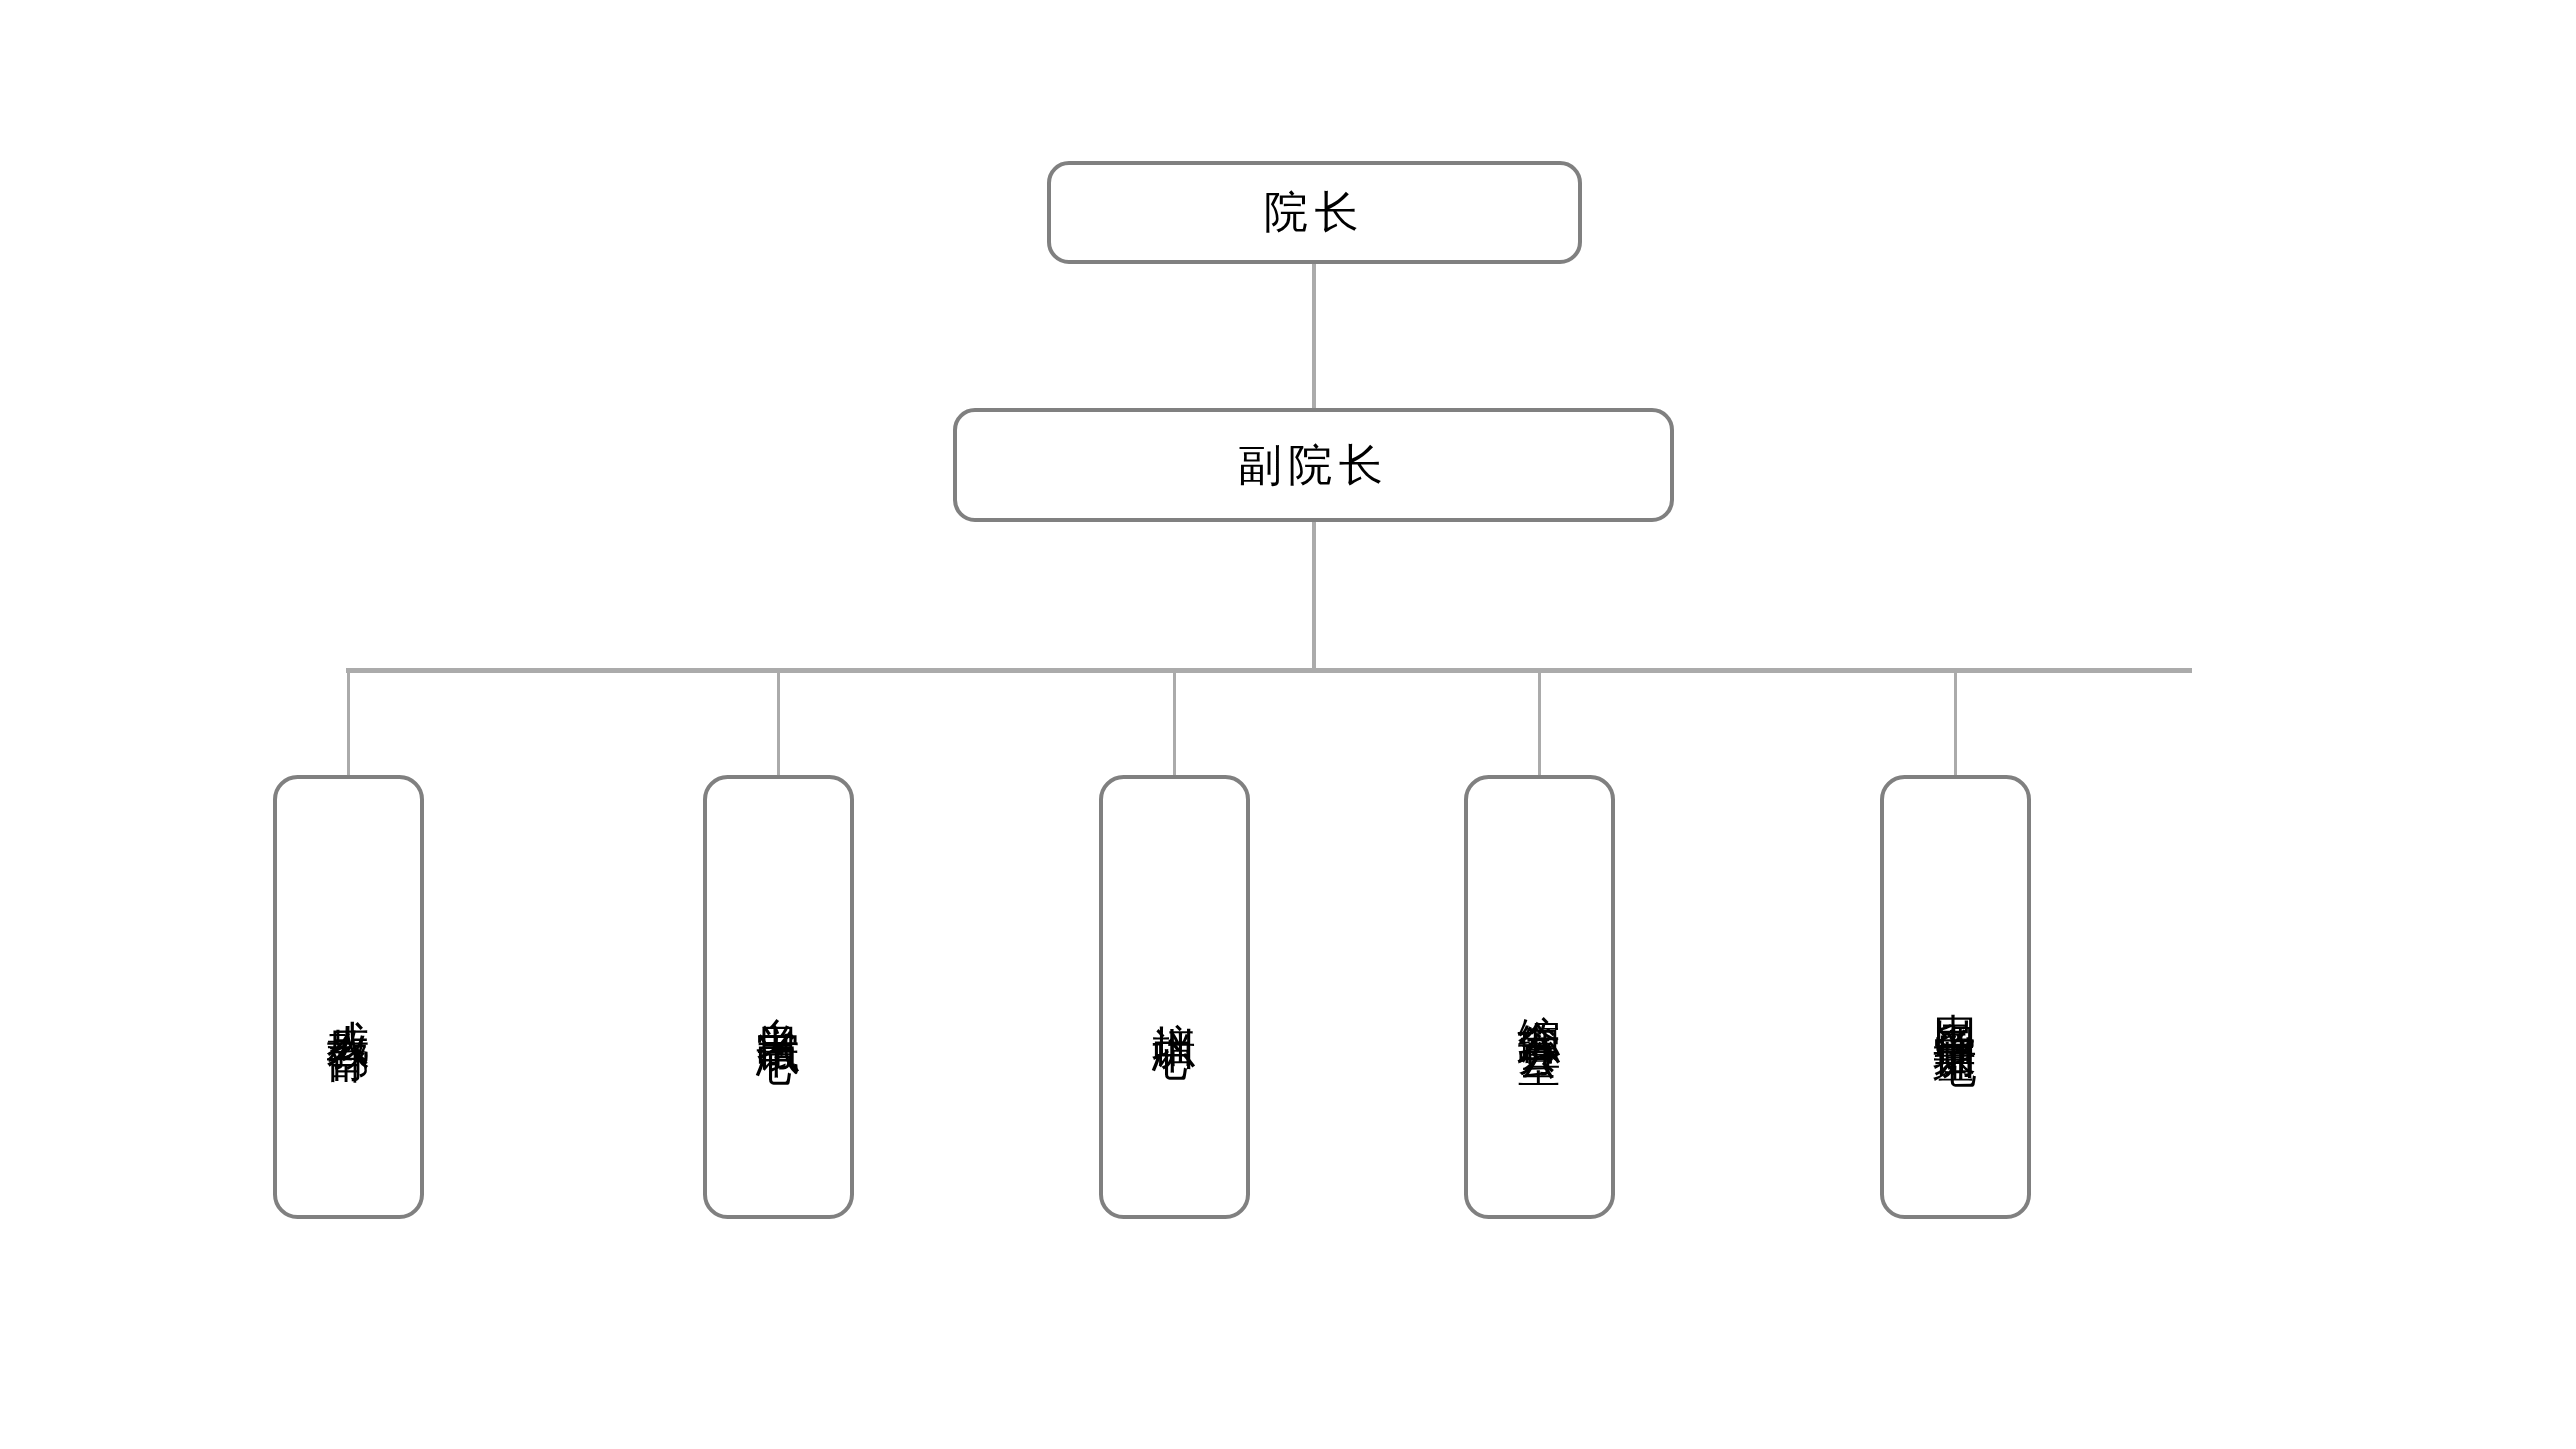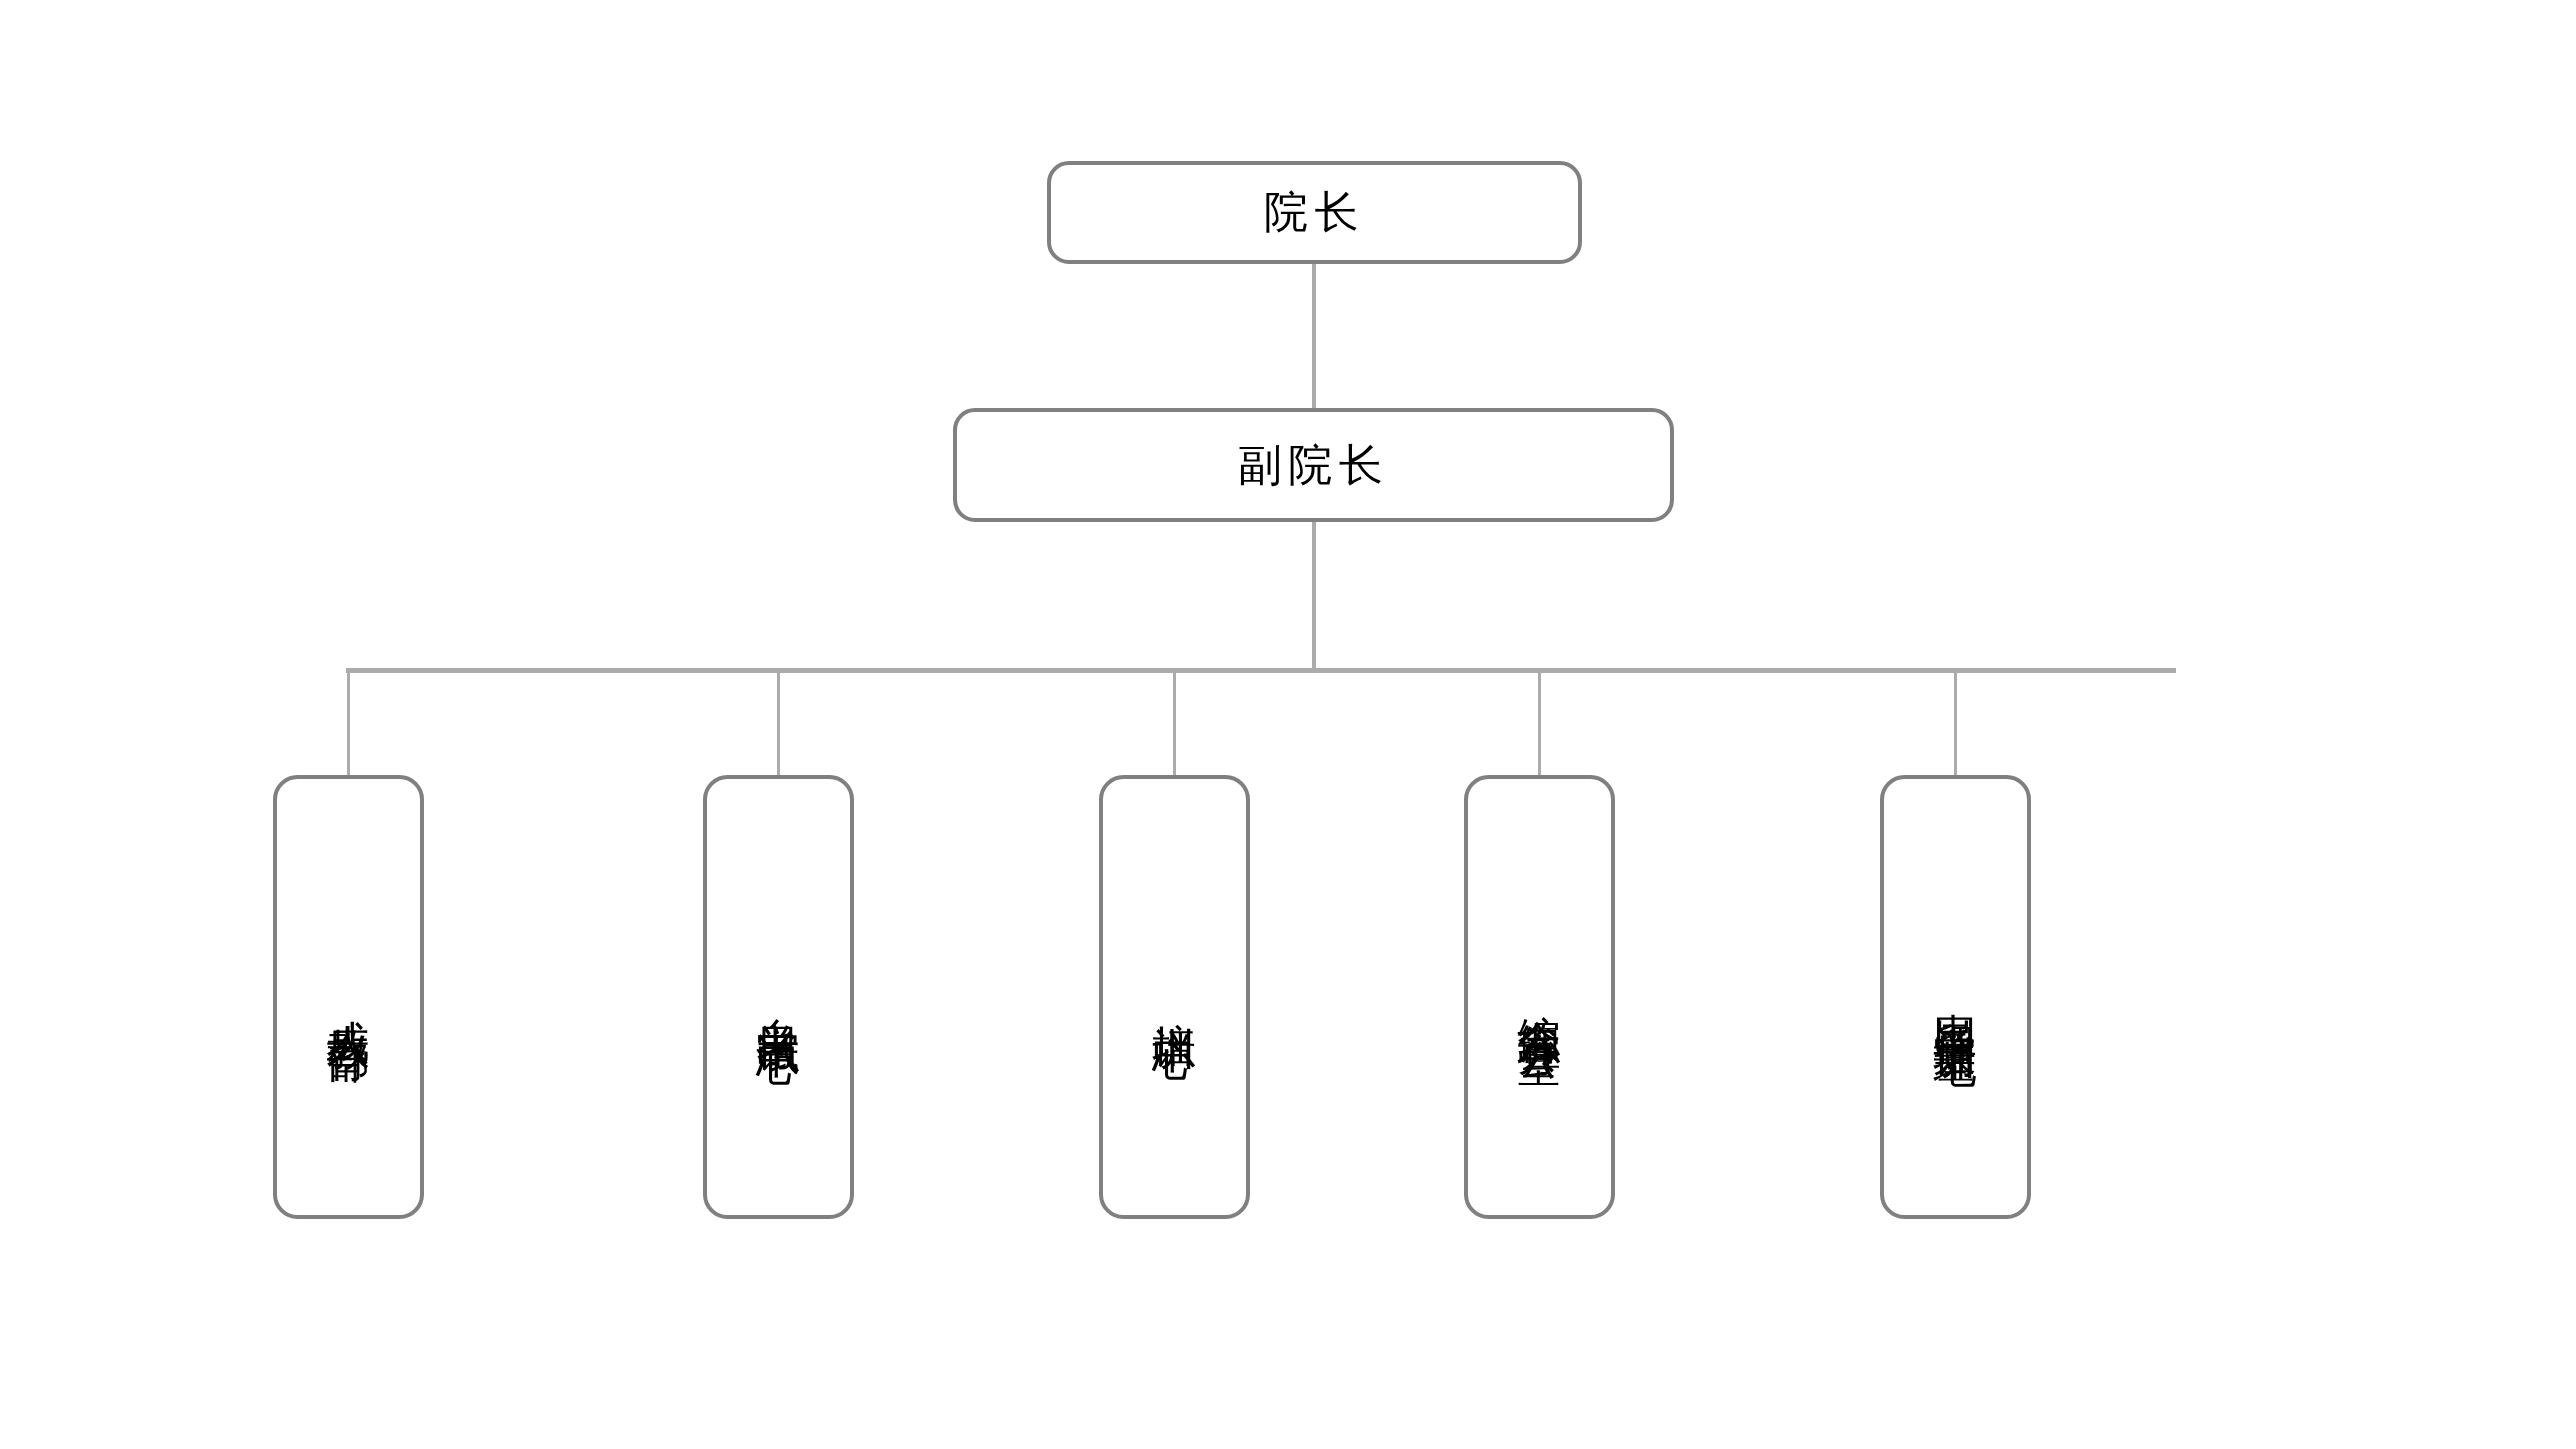--- a/index.html
+++ b/index.html
@@ -14,20 +14,21 @@
     background:var(--bg);
   }
   #canvas{
     position:relative;
     width:2176px;
     height:1449px;
     background:var(--bg);
     overflow:hidden;
     font-family:"DejaVu Serif","Liberation Serif",serif;
     color:var(--text);
+    padding-left:16px;
   }
   .node{
     position:absolute;
     box-sizing:border-box;
     background:var(--bg);
     border:4.5px solid var(--border);
     border-radius:22px;
     display:flex;
     align-items:center;
     justify-content:center;

